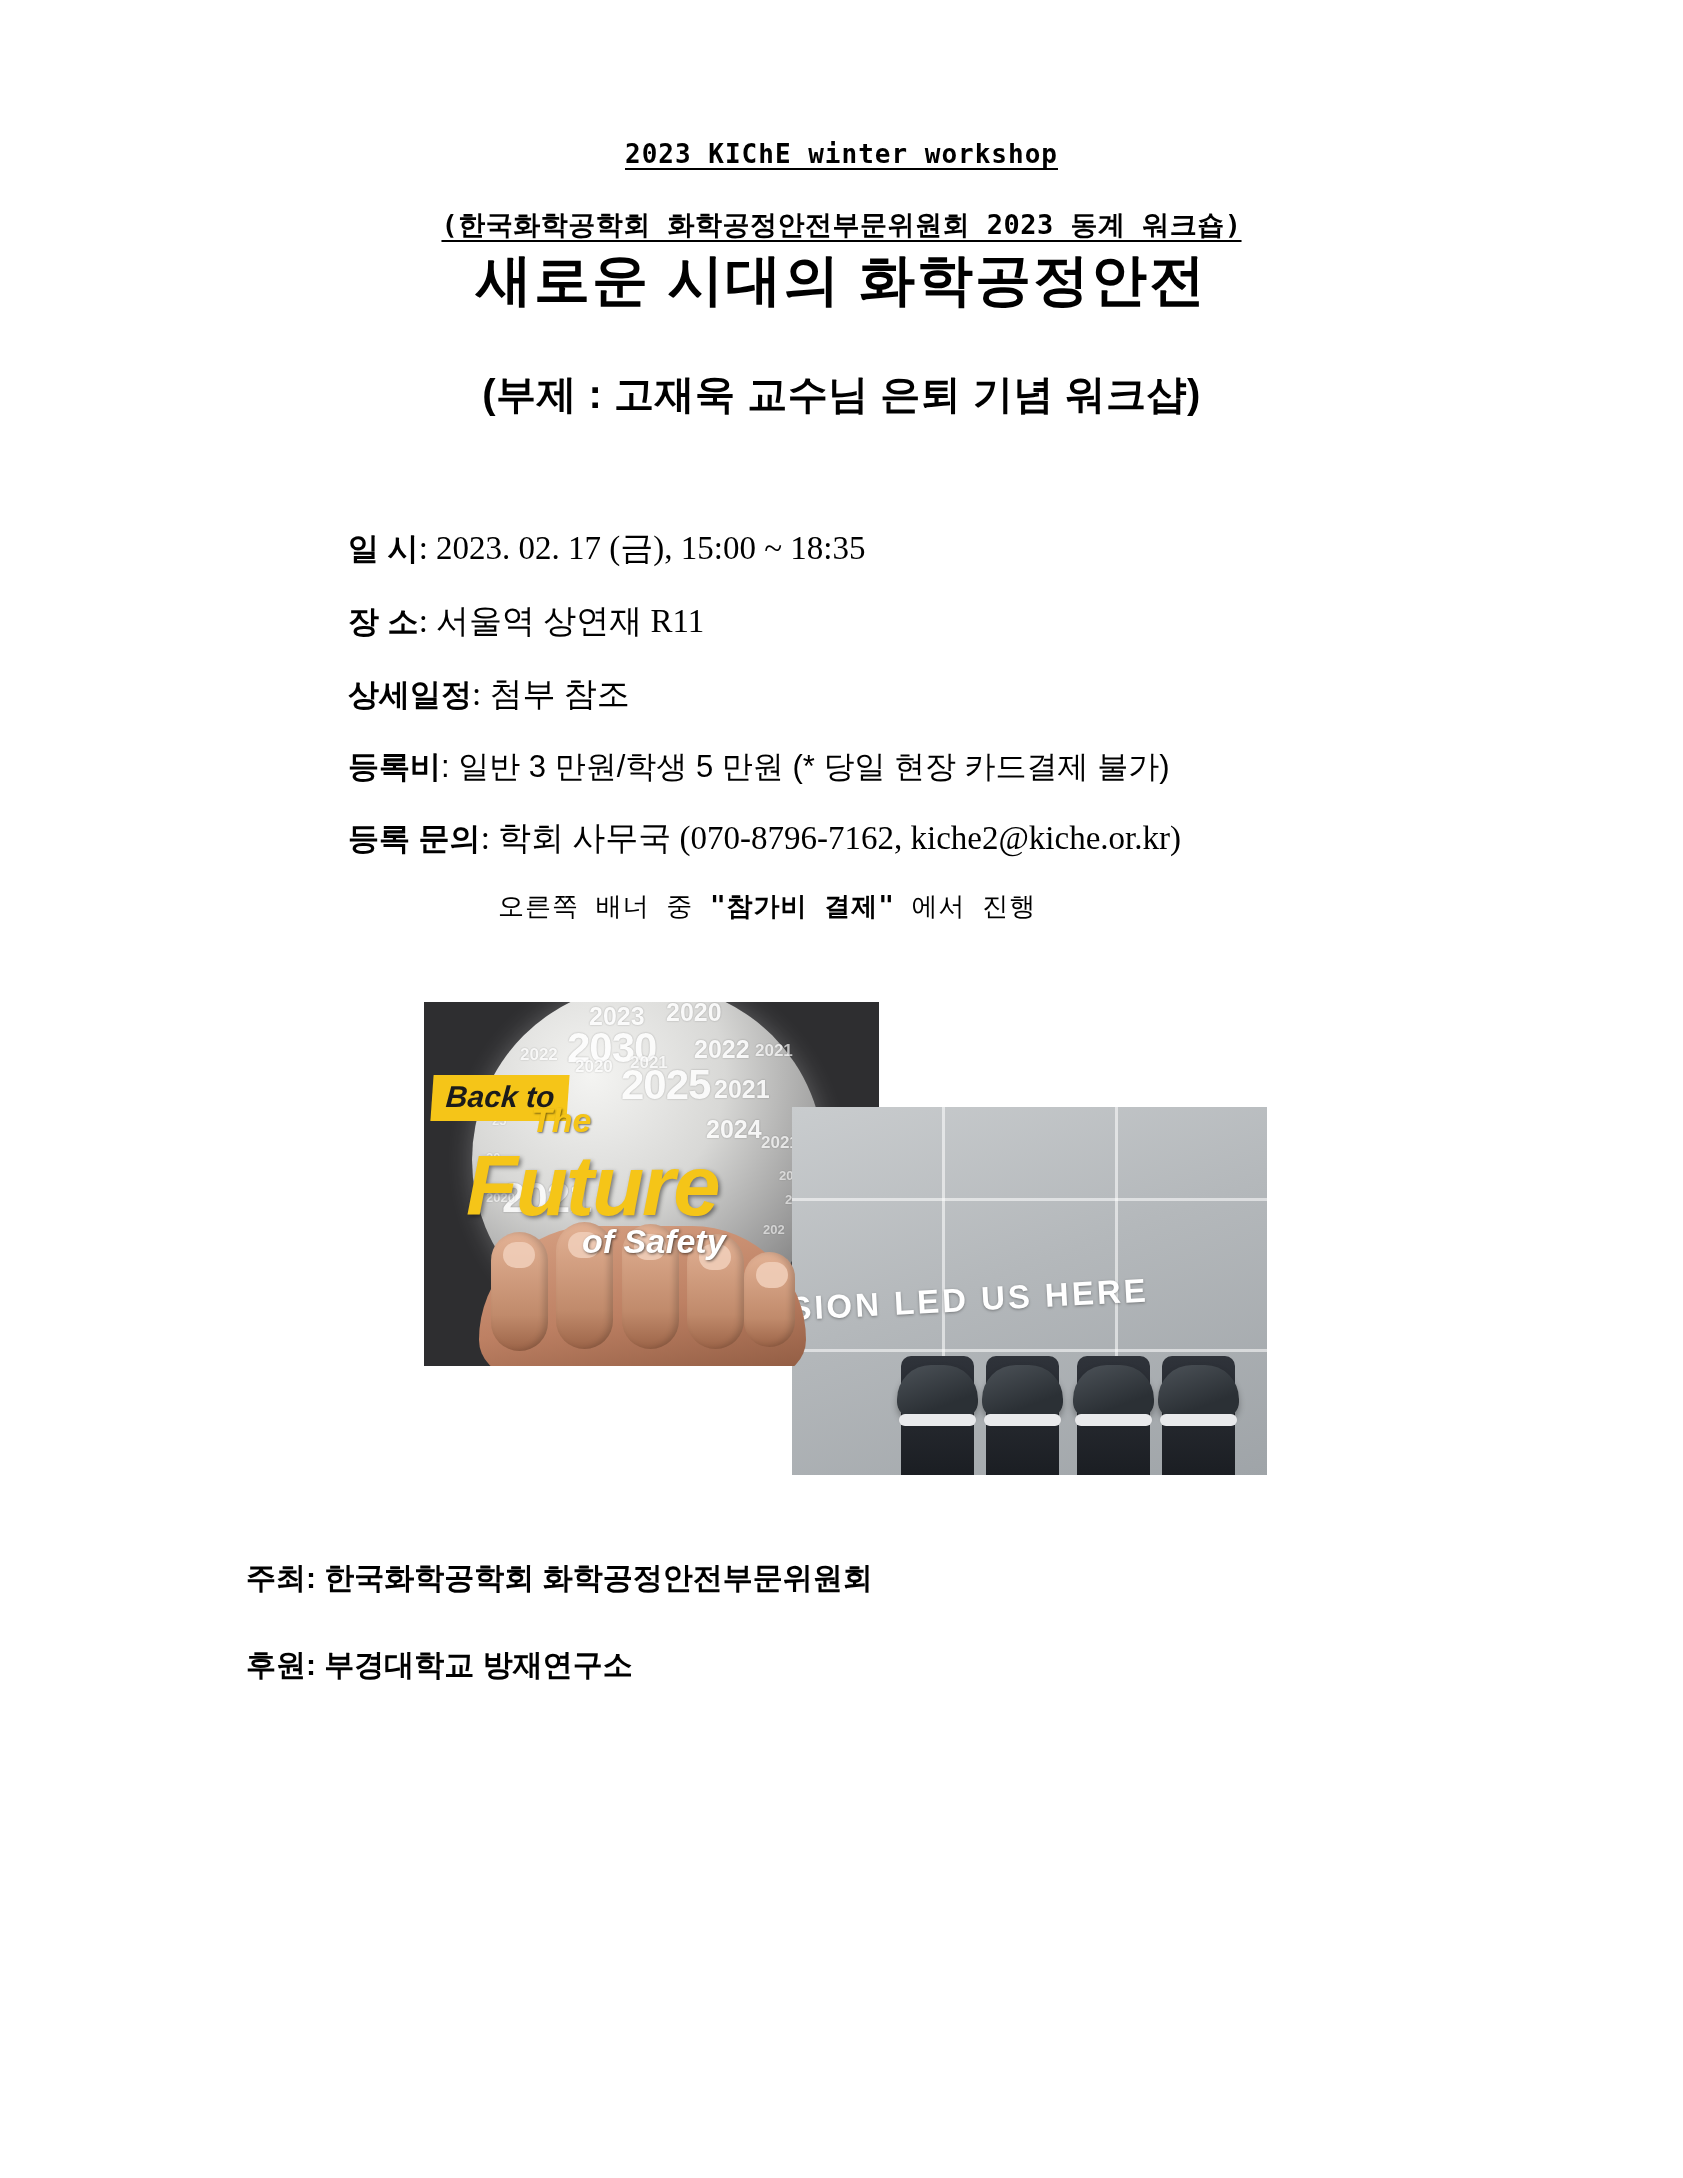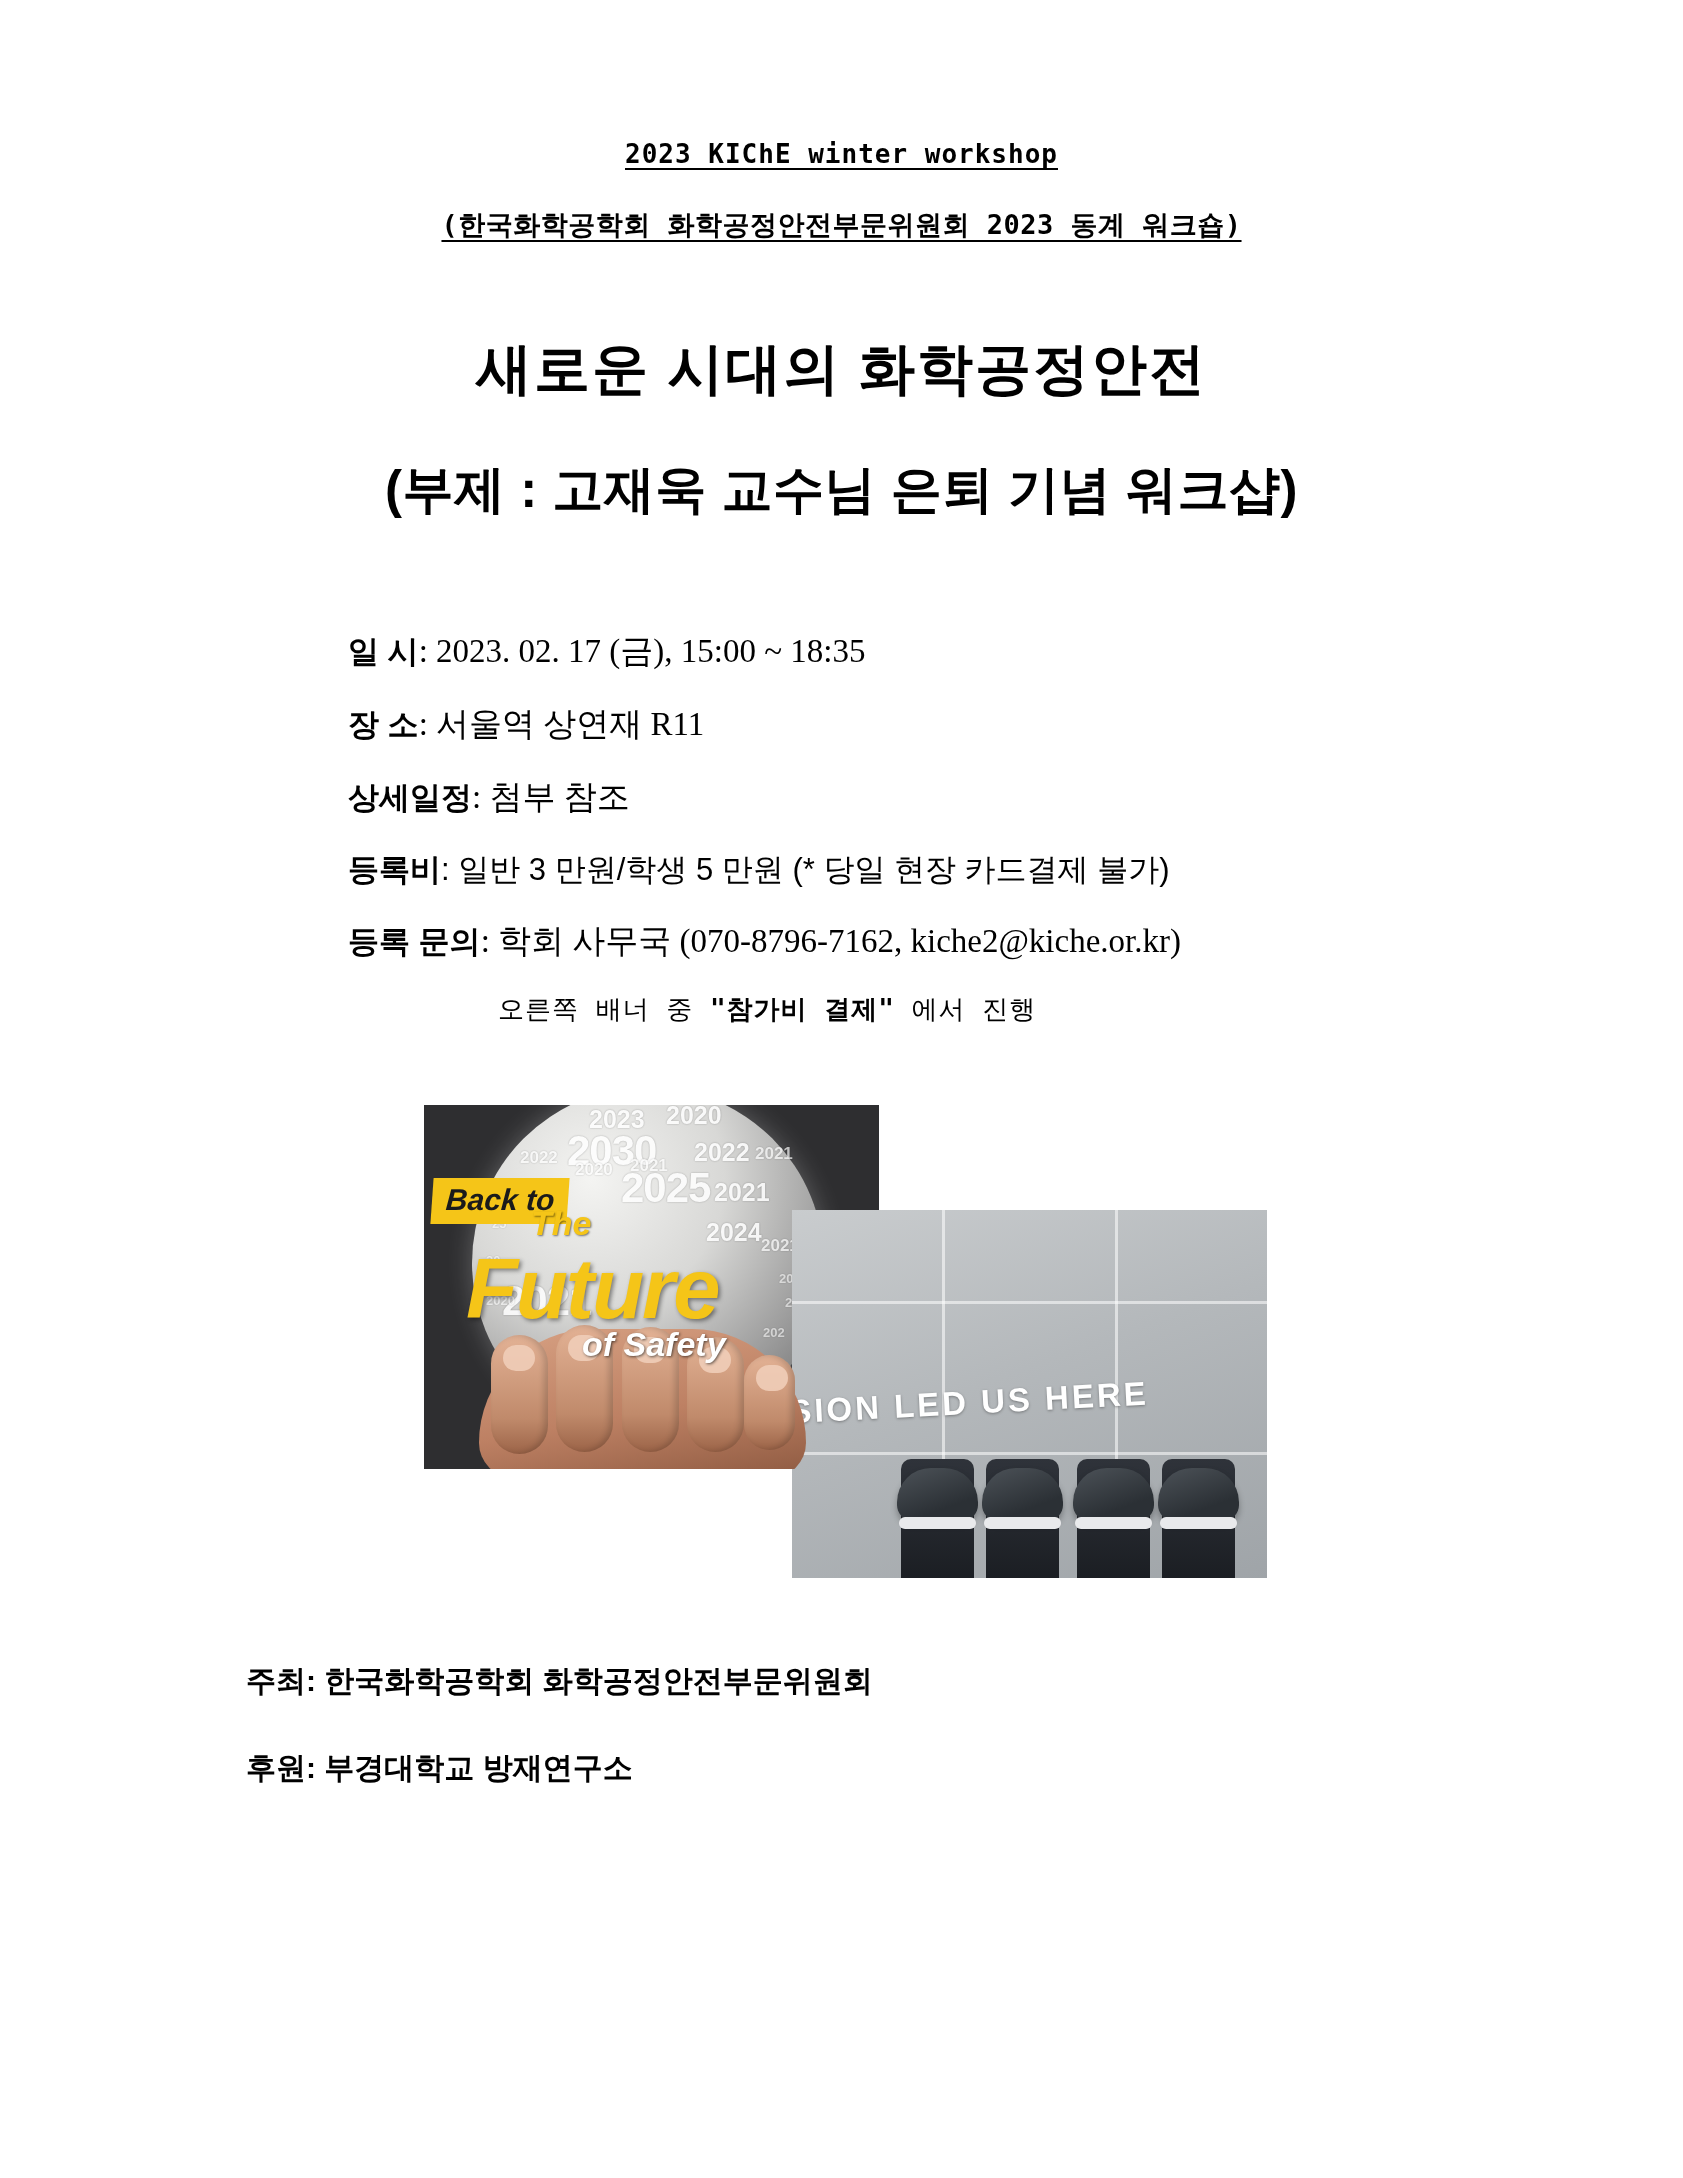--- a/index.html
+++ b/index.html
@@ -38,31 +38,30 @@
     font-weight: bold;
     letter-spacing: 0.5px;
     text-decoration: underline;
     text-underline-offset: 6px;
     display: inline-block;
   }
 
   
   .title-main {
     text-align: center;
-    margin-top: 89px;
     font-family: "Liberation Sans", sans-serif;
     font-size: 56px;
     font-weight: bold;
     letter-spacing: 2px;
   }
   .title-sub {
     text-align: center;
     margin-top: 48px;
     font-family: "Liberation Sans", sans-serif;
-    font-size: 51px;
+    font-size: 40px;
     font-weight: bold;
     letter-spacing: 0.5px;
   }
 
   
   .info-list {
     margin: 103px 0 0 0;
     padding: 0 0 0 348px;
   }
   .info-row {

